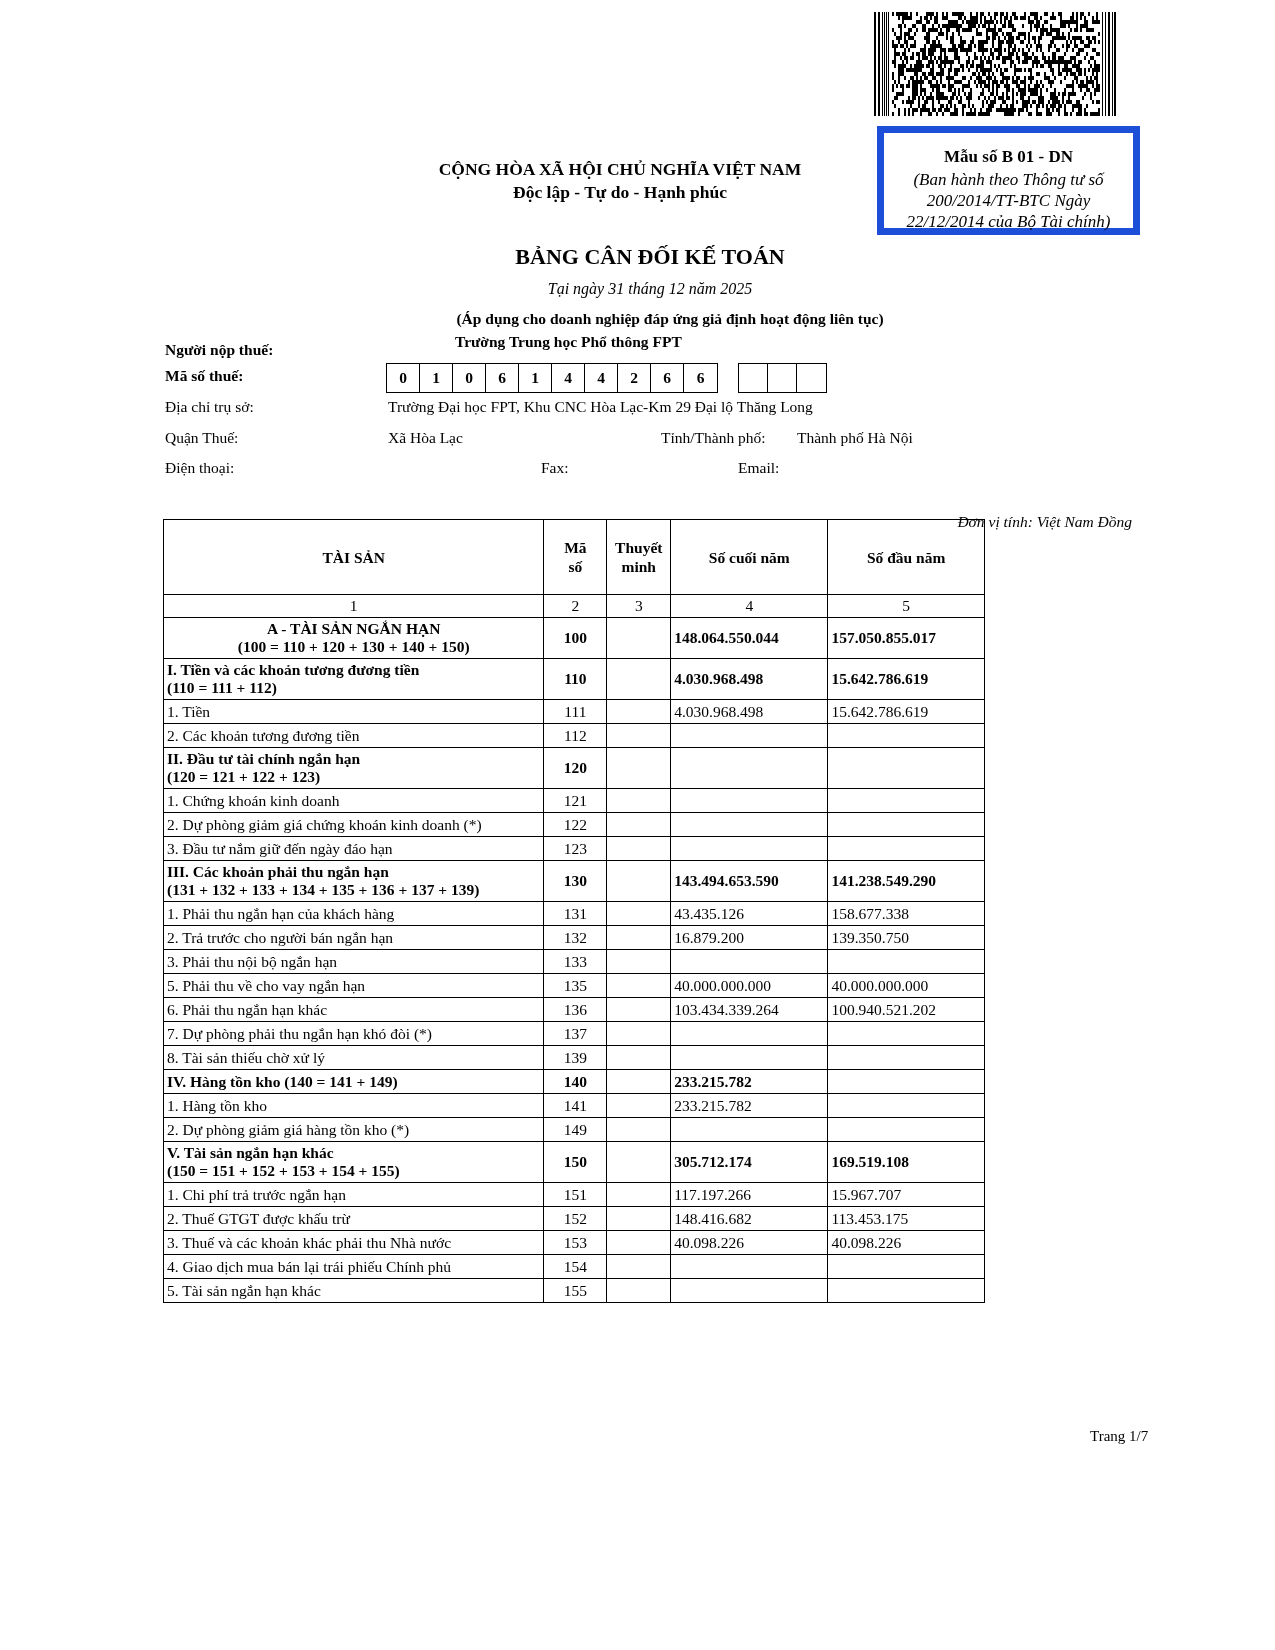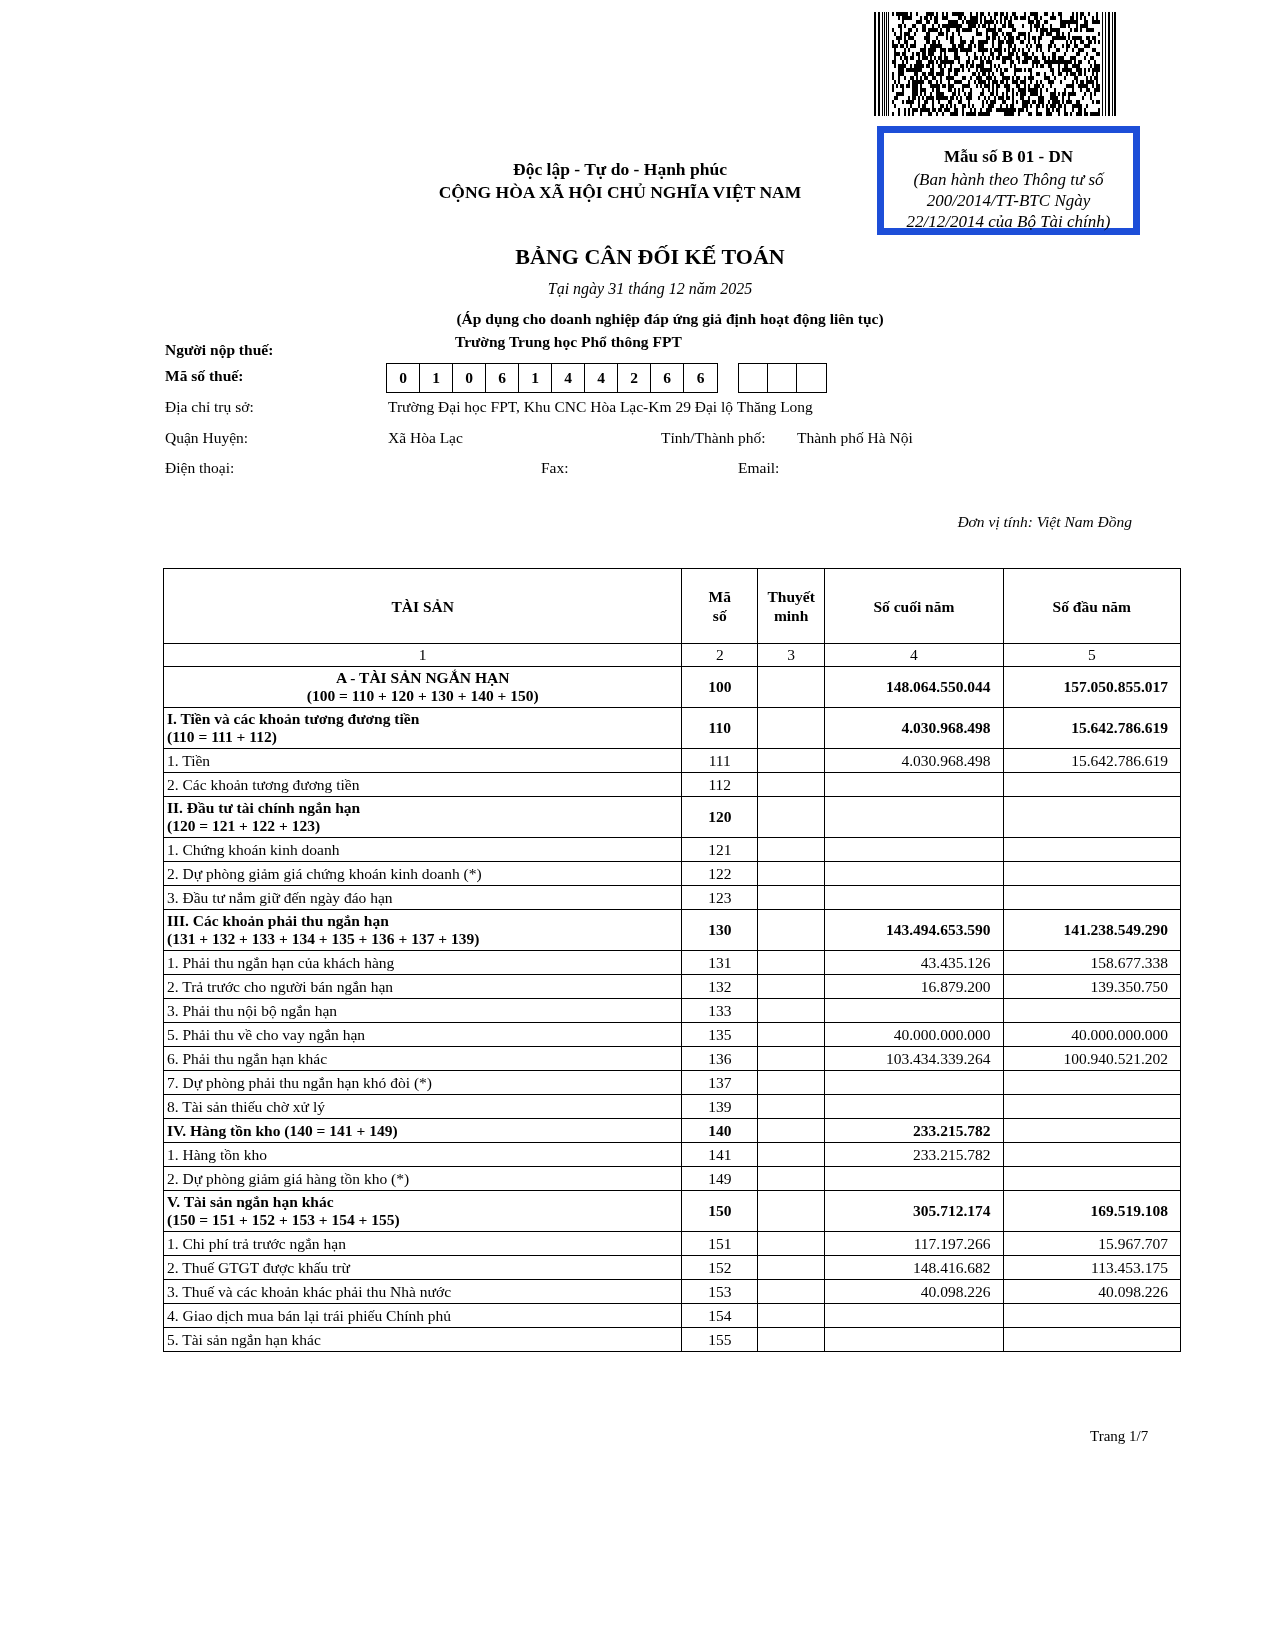--- a/index.html
+++ b/index.html
@@ -24,26 +24,26 @@
   .lbl-b { font-weight: bold; }
 
   .taxboxes { left: 386px; top: 363px; display: flex; }
   .taxboxes .grp { display: flex; border: 1px solid #000; }
   .taxboxes .cell { width: 33px; height: 28px; border-right: 1px solid #000; box-sizing: border-box; text-align: center; line-height: 28px; font-weight: bold; font-size: 15.5px; }
   .taxboxes .grp .cell:last-child { border-right: none; }
   .taxboxes .gap { width: 20px; }
 
   .unit { left: 880px; top: 513px; width: 252px; text-align: right; font-style: italic; font-size: 15.5px; }
 
-  table.bs { position: absolute; left: 163px; top: 568px; width: 1018px; border-collapse: collapse; font-size: 15.5px; }
+  table.bs { position: absolute; left: 163px; top: 519px; width: 822px; border-collapse: collapse; font-size: 15.5px; }
   table.bs td, table.bs th { border: 1.5px solid #000; padding: 0 3px; }
   table.bs th { font-weight: bold; height: 74px; text-align: center; line-height: 19px; }
   table.bs tr.idx td { text-align: center; height: 22px; }
   table.bs td.c-code { text-align: center; }
-  table.bs td.c-num { text-align: right; padding-right: 12px; }
+  table.bs td.c-num { text-align: left; padding-right: 12px; }
   table.bs tr.r1 td { height: 23px; }
   table.bs tr.r2 td { height: 40px; }
   table.bs tr.bold td { font-weight: bold; }
   table.bs tr.center td.c-name { text-align: center; }
   table.bs td.c-name { line-height: 18px; }
 
   .page { left: 1090px; top: 1428px; font-size: 15px; }
 </style>
 </head>
 <body>
@@ -1359,22 +1359,22 @@
 <div class="abs formbox">
   <div class="code">Mẫu số B 01 - DN</div>
   <div class="note">
     <div>(Ban hành theo Thông tư số</div>
     <div>200/2014/TT-BTC Ngày</div>
     <div>22/12/2014 của Bộ Tài chính)</div>
   </div>
 </div>
 
 <div class="abs national">
+  <div>CỘNG HÒA XÃ HỘI CHỦ NGHĨA VIỆT NAM</div>
   <div>Độc lập - Tự do - Hạnh phúc</div>
-  <div>CỘNG HÒA XÃ HỘI CHỦ NGHĨA VIỆT NAM</div>
 </div>
 
 <div class="abs title">BẢNG CÂN ĐỐI KẾ TOÁN</div>
 <div class="abs date">Tại ngày 31 tháng 12 năm 2025</div>
 <div class="abs apply">(Áp dụng cho doanh nghiệp đáp ứng giả định hoạt động liên tục)</div>
 
 <div class="abs info lbl-b" style="left:165px; top:333px;margin-top:8px;">Người nộp thuế:</div>
 <div class="abs info lbl-b" style="left:455px; top:333px;">Trường Trung học Phổ thông FPT</div>
 
 <div class="abs info lbl-b" style="left:165px; top:367px;">Mã số thuế:</div>
@@ -1395,21 +1395,21 @@
   <div class="grp">
     <div class="cell" style="width:29px"></div>
     <div class="cell" style="width:29px"></div>
     <div class="cell" style="width:29px"></div>
   </div>
 </div>
 
 <div class="abs info" style="left:165px; top:398px;">Địa chỉ trụ sở:</div>
 <div class="abs info" style="left:388px; top:398px;">Trường Đại học FPT, Khu CNC Hòa Lạc-Km 29 Đại lộ Thăng Long</div>
 
-<div class="abs info" style="left:165px; top:429px;">Quận Huyện:</div>
+<div class="abs info" style="left:165px; top:429px;">Quận Thuế:</div>
 <div class="abs info" style="left:388px; top:429px;">Xã Hòa Lạc</div>
 <div class="abs info" style="left:661px; top:429px;">Tỉnh/Thành phố:</div>
 <div class="abs info" style="left:797px; top:429px;">Thành phố Hà Nội</div>
 
 <div class="abs info" style="left:165px; top:459px;">Điện thoại:</div>
 <div class="abs info" style="left:541px; top:459px;">Fax:</div>
 <div class="abs info" style="left:738px; top:459px;">Email:</div>
 
 <div class="abs unit">Đơn vị tính: Việt Nam Đồng</div>
 

